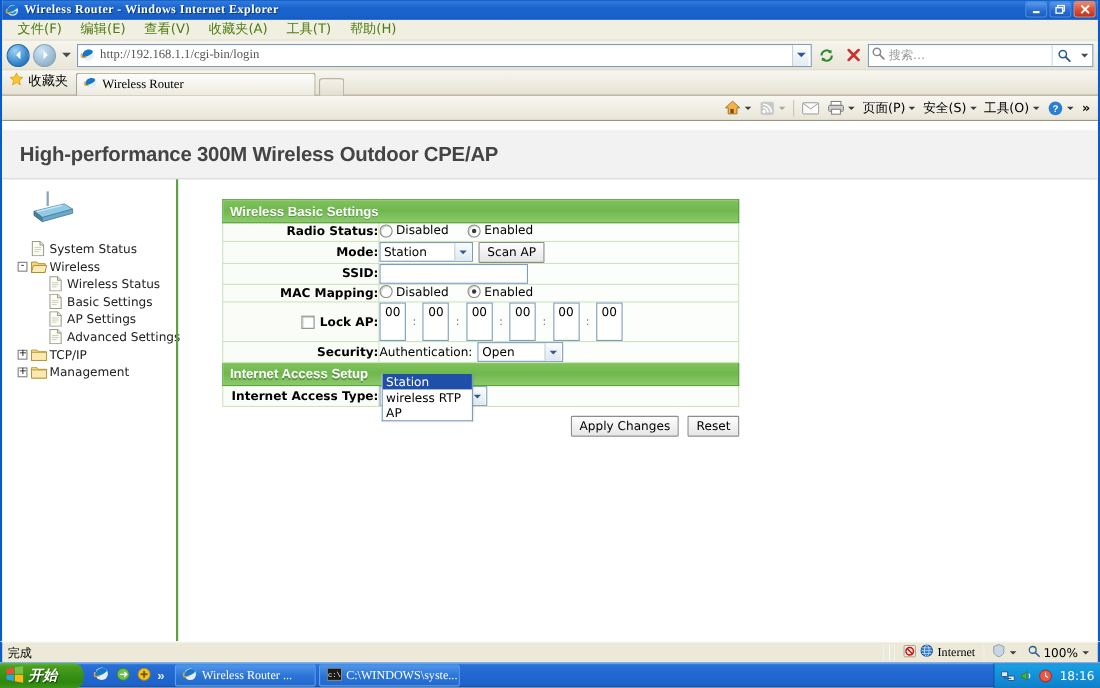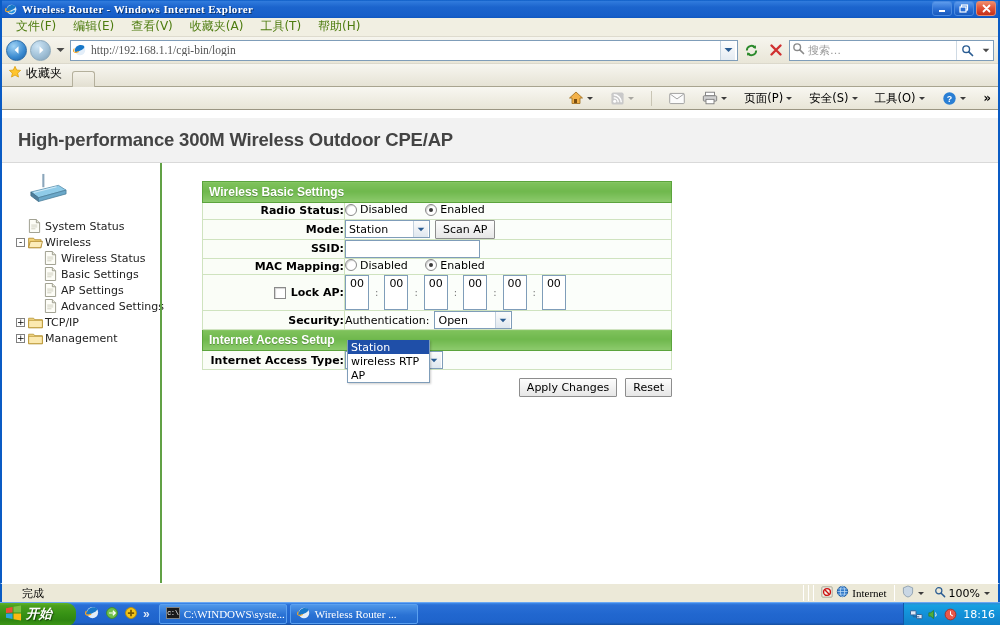--- a/index.html
+++ b/index.html
@@ -137,21 +137,21 @@
     border:1px solid #b4b09c; border-bottom:none; border-radius:3px 3px 0 0;
     margin-left:3px; position:relative; top:1px;
   }
 
   
   #cmdbar {
     height:23px; flex:0 0 23px;
     background:linear-gradient(to bottom,#f8f7f1,#e8e5d7);
     border-bottom:1px solid #9a9582;
     display:flex; align-items:center; justify-content:flex-end;
-    padding-right:4px; gap:11px;padding-left:20px;
+    padding-right:4px; gap:1px;padding-left:20px;
   }
   .cmd-item {
     display:flex; align-items:center; gap:2px; padding:1px 3px; height:19px;
     font-size:11.5px; font-family:"DejaVu Sans", sans-serif;
   }
   .cmd-sep { width:1px; height:15px; background:#c9c5b4; margin:0 3px; }
   .caret-dn {
     width:0;height:0;border-left:3px solid transparent;border-right:3px solid transparent;
     border-top:3px solid #3b3b3b; margin-left:1px;
   }
@@ -268,21 +268,21 @@
   #dropdown-list .opt.sel-opt { background:#1f4fa8; color:#fff; }
 
   
   #statusbar {
     position:absolute; left:0; top:583px; width:1000px; height:19px;
     background:#ece9d8; border-top:1px solid #fff;
     display:flex; align-items:center; font-size:11px;
     font-family:"DejaVu Sans", sans-serif;
     border-left:2px solid #0a5bc4; border-right:2px solid #0a5bc4;
   }
-  #status-text { padding-left:20px; flex:1 1 auto; }
+  #status-text { padding-left:5px; flex:1 1 auto; }
   .sb-sep { width:1px; height:16px; background:#c8c4b4; margin:0 2px; border-right:1px solid #fff; }
   .sb-cell { display:flex; align-items:center; gap:3px; padding:0 5px; height:27px; }
 
   
   #taskbar {
     position:absolute; left:0; top:602px; width:1000px; height:23px;
     background:linear-gradient(to bottom,#3f8bea 0%,#2a6fd6 9%,#2167cf 50%,#1e63cb 88%,#17509f 100%);
     display:flex; align-items:center;
     border-top:1px solid #69a7f4;
   }
@@ -432,20 +432,30 @@
   <div id="tabbar">
     <div id="favbtn">
       <span>
         <svg width="14" height="14" viewBox="0 0 16 16">
           <path d="M8 1.5 L9.9 5.7 L14.4 6.2 L11 9.3 L12 13.8 L8 11.5 L4 13.8 L5 9.3 L1.6 6.2 L6.1 5.7 Z" fill="#ffc52e" stroke="#d79800" stroke-width="0.8"></path>
         </svg>
       </span>
       <span id="fav-label">收藏夹</span>
     </div>
     <div id="tabstrip">
+      <div class="tab">
+        <span>
+          <svg width="13" height="13" viewBox="0 0 16 16">
+            <ellipse cx="8" cy="8" rx="6" ry="6" fill="#e3eef9"></ellipse>
+            <path d="M2 9c0-4 3.4-6.6 7-6.6 2.4 0 4 1 4 2.2 0 2.4-5.4 4.4-9.6 6.2C2.6 10.2 2 9.7 2 9z" fill="#1878c8"></path>
+            <path d="M1.6 6.3C.6 7.8.4 9.2 1 10c.8 1 3 .8 5.6-.3" fill="none" stroke="#f5a623" stroke-width="1.2"></path>
+          </svg>
+        </span>
+        <span id="tab-label">Wireless Router</span>
+      </div>
       <div class="newtab"></div>
     </div>
   </div>
 
   <div id="cmdbar">
     <div class="cmd-item">
       <svg width="16" height="16" viewBox="0 0 16 16">
         <path d="M8 2 L14.5 8 H12 v5.5 H4 V8 H1.5 Z" fill="#f3b24a" stroke="#9a6a1a" stroke-width="0.8"></path>
         <rect x="6" y="9" width="3" height="4" fill="#7a4e10"></rect>
       </svg>
@@ -808,35 +818,35 @@
     </span>
     <span>
       <svg width="14" height="14" viewBox="0 0 16 16">
         <circle cx="8" cy="8" r="6.2" fill="#f5c518" stroke="#b98d00"></circle>
         <path d="M8 4.4 V11.6 M4.4 8 H11.6" stroke="#7a5a00" stroke-width="2"></path>
       </svg>
     </span>
     <span style="color:#dfe9f7;font-weight:bold;font-size:12px">»</span>
   </div>
   <div id="tasks">
-      <div class="task t1">
-        <span><svg width="14" height="12" viewBox="0 0 15 13">
-            <rect x="0.5" y="0.5" width="14" height="12" fill="#1a1a1a" stroke="#888"></rect>
-            <text x="7.5" y="9" font-size="7" fill="#fff" font-family="Liberation Mono" text-anchor="middle">c:\</text>
-          </svg></span>
-        <span>C:\WINDOWS\syste...</span>
-      </div>
       <div class="task t2">
         <span><svg width="14" height="14" viewBox="0 0 16 16">
             <ellipse cx="8" cy="8" rx="6" ry="6" fill="#e3eef9"></ellipse>
             <path d="M2 9c0-4 3.4-6.6 7-6.6 2.4 0 4 1 4 2.2 0 2.4-5.4 4.4-9.6 6.2C2.6 10.2 2 9.7 2 9z" fill="#1878c8"></path>
             <path d="M1.6 6.3C.6 7.8.4 9.2 1 10c.8 1 3 .8 5.6-.3" fill="none" stroke="#f5a623" stroke-width="1.2"></path>
           </svg></span>
         <span>Wireless Router ...</span>
       </div>
+      <div class="task t1">
+        <span><svg width="14" height="12" viewBox="0 0 15 13">
+            <rect x="0.5" y="0.5" width="14" height="12" fill="#1a1a1a" stroke="#888"></rect>
+            <text x="7.5" y="9" font-size="7" fill="#fff" font-family="Liberation Mono" text-anchor="middle">c:\</text>
+          </svg></span>
+        <span>C:\WINDOWS\syste...</span>
+      </div>
     </div>
   <div id="tray">
     <span class="tray-icon">
       <svg width="13" height="13" viewBox="0 0 14 14">
         <rect x="0.5" y="3" width="6" height="4.5" rx="0.6" fill="#dfe9f7" stroke="#2a5c92"></rect>
         <rect x="7" y="7" width="6" height="4.5" rx="0.6" fill="#dfe9f7" stroke="#2a5c92"></rect>
         <path d="M3.5 7.5 V9.5 H10" fill="none" stroke="#2a5c92"></path>
       </svg>
     </span>
     <span class="tray-icon">

